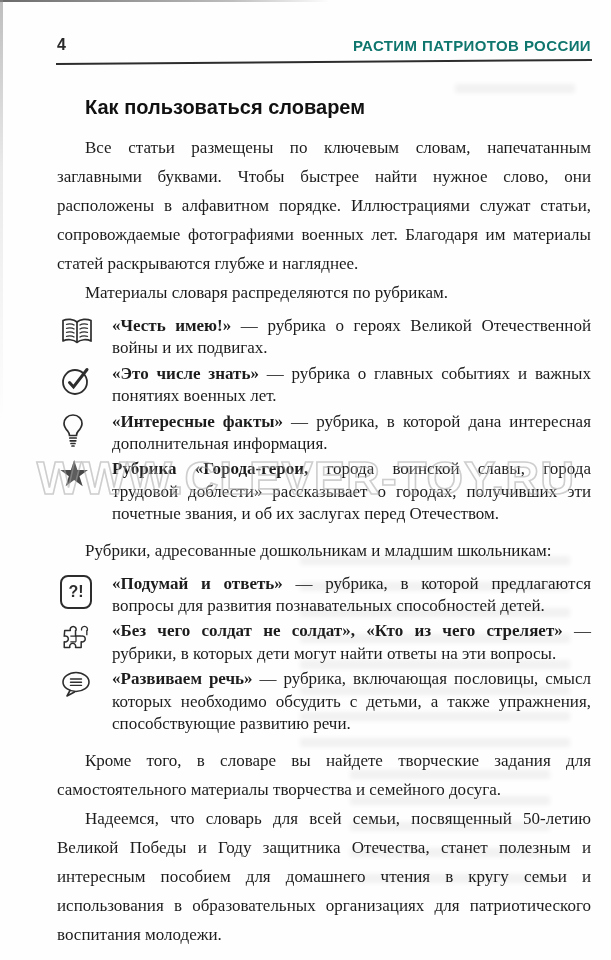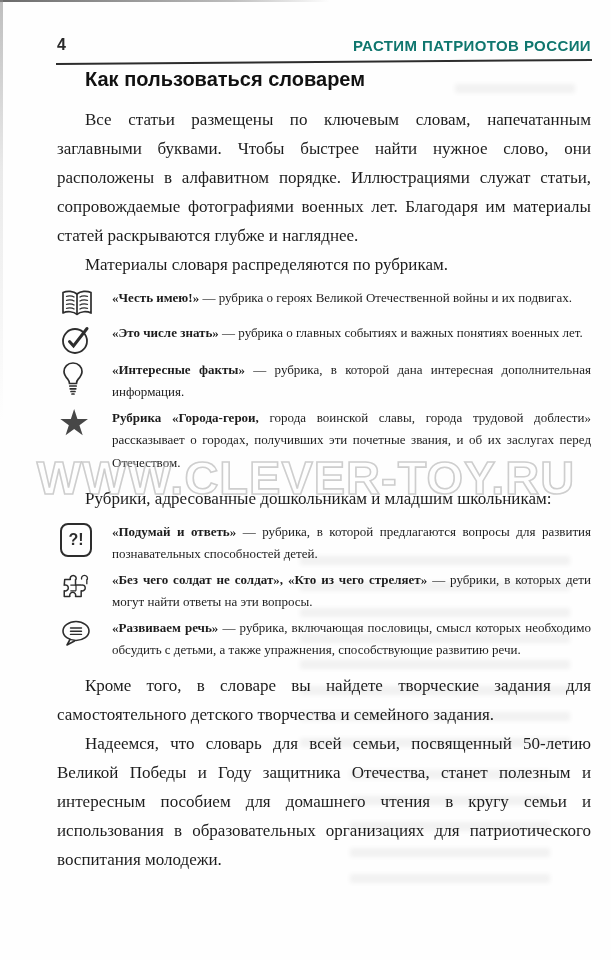--- a/index.html
+++ b/index.html
@@ -38,41 +38,41 @@
     display:flex;justify-content:space-between;align-items:flex-end;
     font-family:"Liberation Sans", sans-serif;
   }
   .page-number{font-size:16px;font-weight:bold;color:#2a2a2a;}
   .running-title{font-size:15px;font-weight:bold;letter-spacing:.4px;color:#0f766e;}
   .header-rule{
     position:absolute;top:61px;left:56px;width:536px;height:2.4px;
     background:#2d2d2d;transform:rotate(-0.45deg);
   }
 
-  .content{position:absolute;top:68px;left:57px;width:534px;}
+  .content{position:absolute;top:96px;left:57px;width:534px;}
   h1.section-title{
     font-family:"Liberation Sans", sans-serif;
     font-size:20px;font-weight:bold;color:#111;
     margin:0 0 14px 28px;
   }
   p.body-par{
     margin:0;font-size:17px;line-height:29px;
     text-align:justify;text-indent:28px;
   }
   p.body-par.gap-below{margin-bottom:8px;}
   p.body-par.gap-above{margin-top:10px;}
 
   .rubric{display:flex;margin:2px 0 3px 0;}
   .icon-cell{
     flex:0 0 52px;display:flex;justify-content:flex-start;
     padding:2px 0 0 3px;color:#2d2d2d;
   }
   .icon-cell svg{display:block;}
   .rubric-text{
-    flex:1;margin:0;font-size:13px;line-height:22.4px;text-align:justify;
+    flex:1;margin:0;font-size:17px;line-height:22.4px;text-align:justify;
   }
   .rubric-text b{font-weight:bold;}
   .star-glyph{
     font-size:36px;line-height:28px;color:#474747;
     font-family:"DejaVu Sans", sans-serif;margin-left:-2px;
   }
   .think-badge{
     display:inline-flex;align-items:center;justify-content:center;
     width:28px;height:30px;border:2px solid #2d2d2d;border-radius:8px;
     font-family:"Liberation Sans", sans-serif;font-weight:bold;font-size:16px;
@@ -177,20 +177,20 @@
       <span class="icon-cell">
         <svg width="34" height="30" viewBox="0 0 34 30" fill="none" stroke="#2d2d2d" stroke-width="1.6" stroke-linecap="round">
           <ellipse cx="16" cy="12" rx="13" ry="9.5"></ellipse>
           <path d="M10 20.5 L7 26 L14.5 22" stroke-linejoin="round"></path>
           <path d="M10.5 9 L21.5 9 M10.5 12.2 L21.5 12.2 M10.5 15.4 L21.5 15.4" stroke-width="1.4"></path>
         </svg>
       </span>
       <p class="rubric-text"><b>«Развиваем речь»</b><span> — рубрика, включающая пословицы, смысл которых необходимо обсудить с детьми, а также упражнения, способствующие развитию речи.</span></p>
     </div>
 
-    <p class="body-par gap-above">Кроме того, в словаре вы найдете творческие задания для самостоятельного детского творчества и семейного задания.</p>
+    <p class="body-par gap-above">Кроме того, в словаре вы найдете творческие задания для самостоятельного материалы творчества и семейного досуга.</p>
     <p class="body-par">Надеемся, что словарь для всей семьи, посвященный 50-летию Великой Победы и Году защитника Отечества, станет полезным и интересным пособием для домашнего чтения в кругу семьи и использования в образовательных организациях для патриотического воспитания молодежи.</p>
 
   </div>
 
   <div class="watermark">WWW.CLEVER-TOY.RU</div>
 
 </div>
 
 </body></html>

